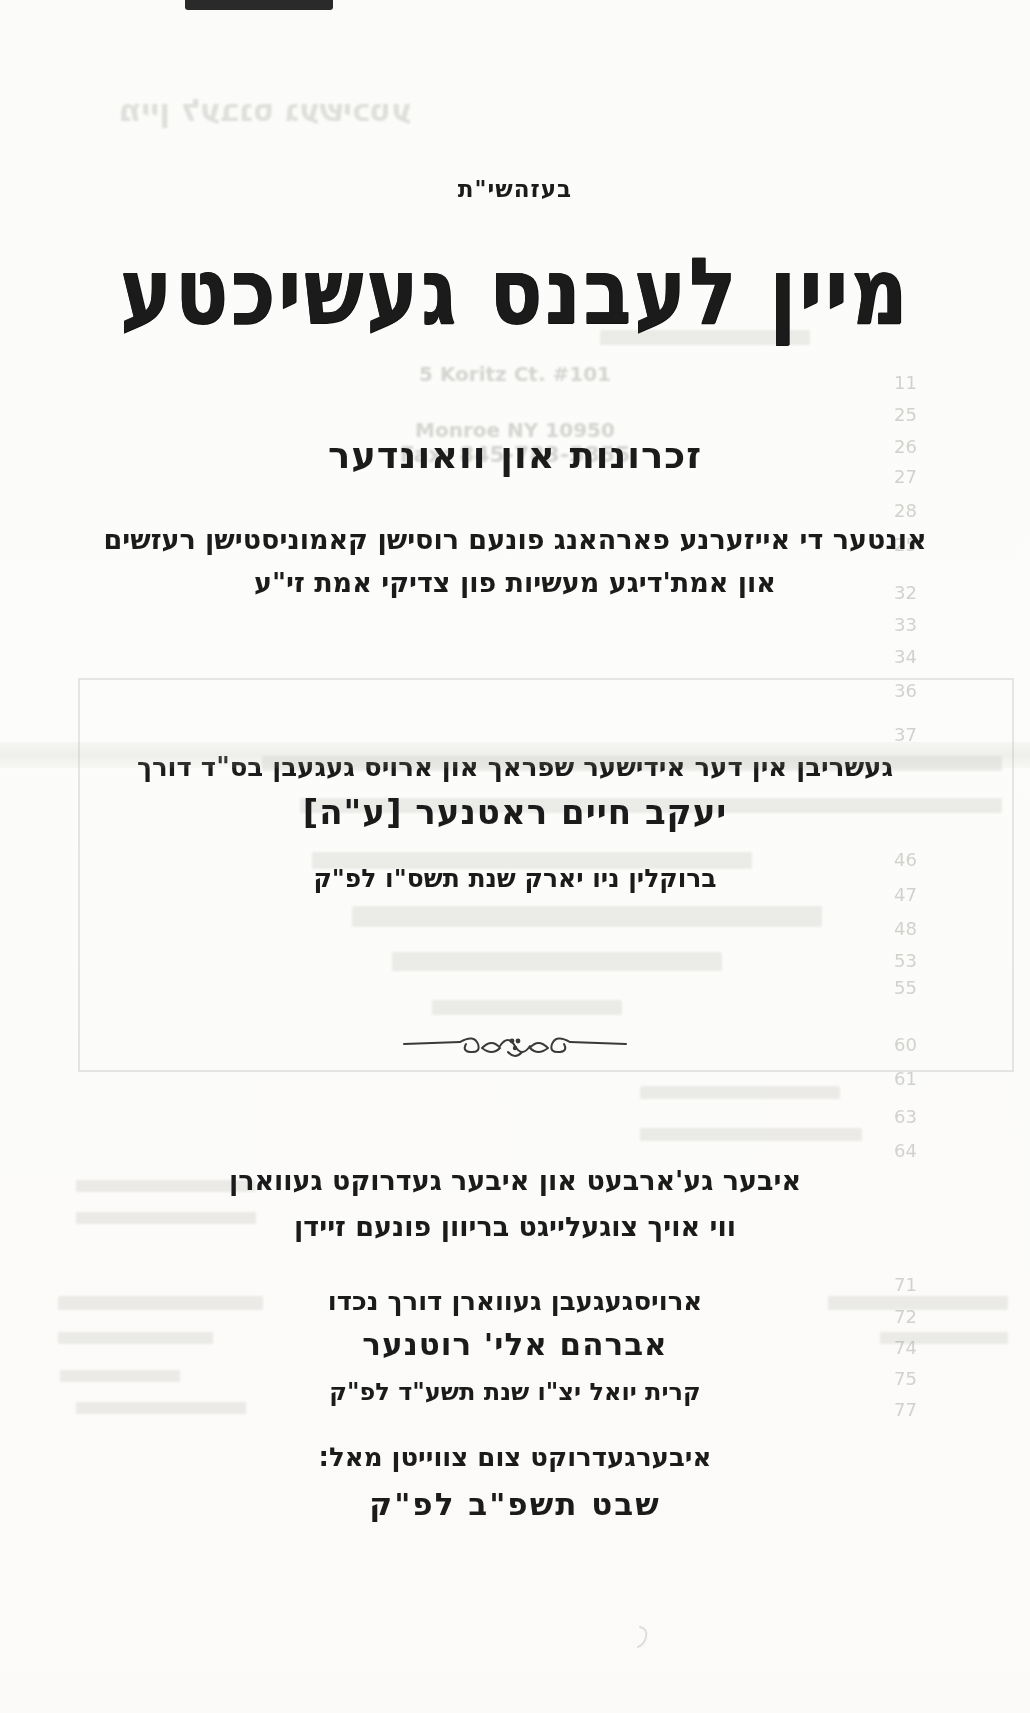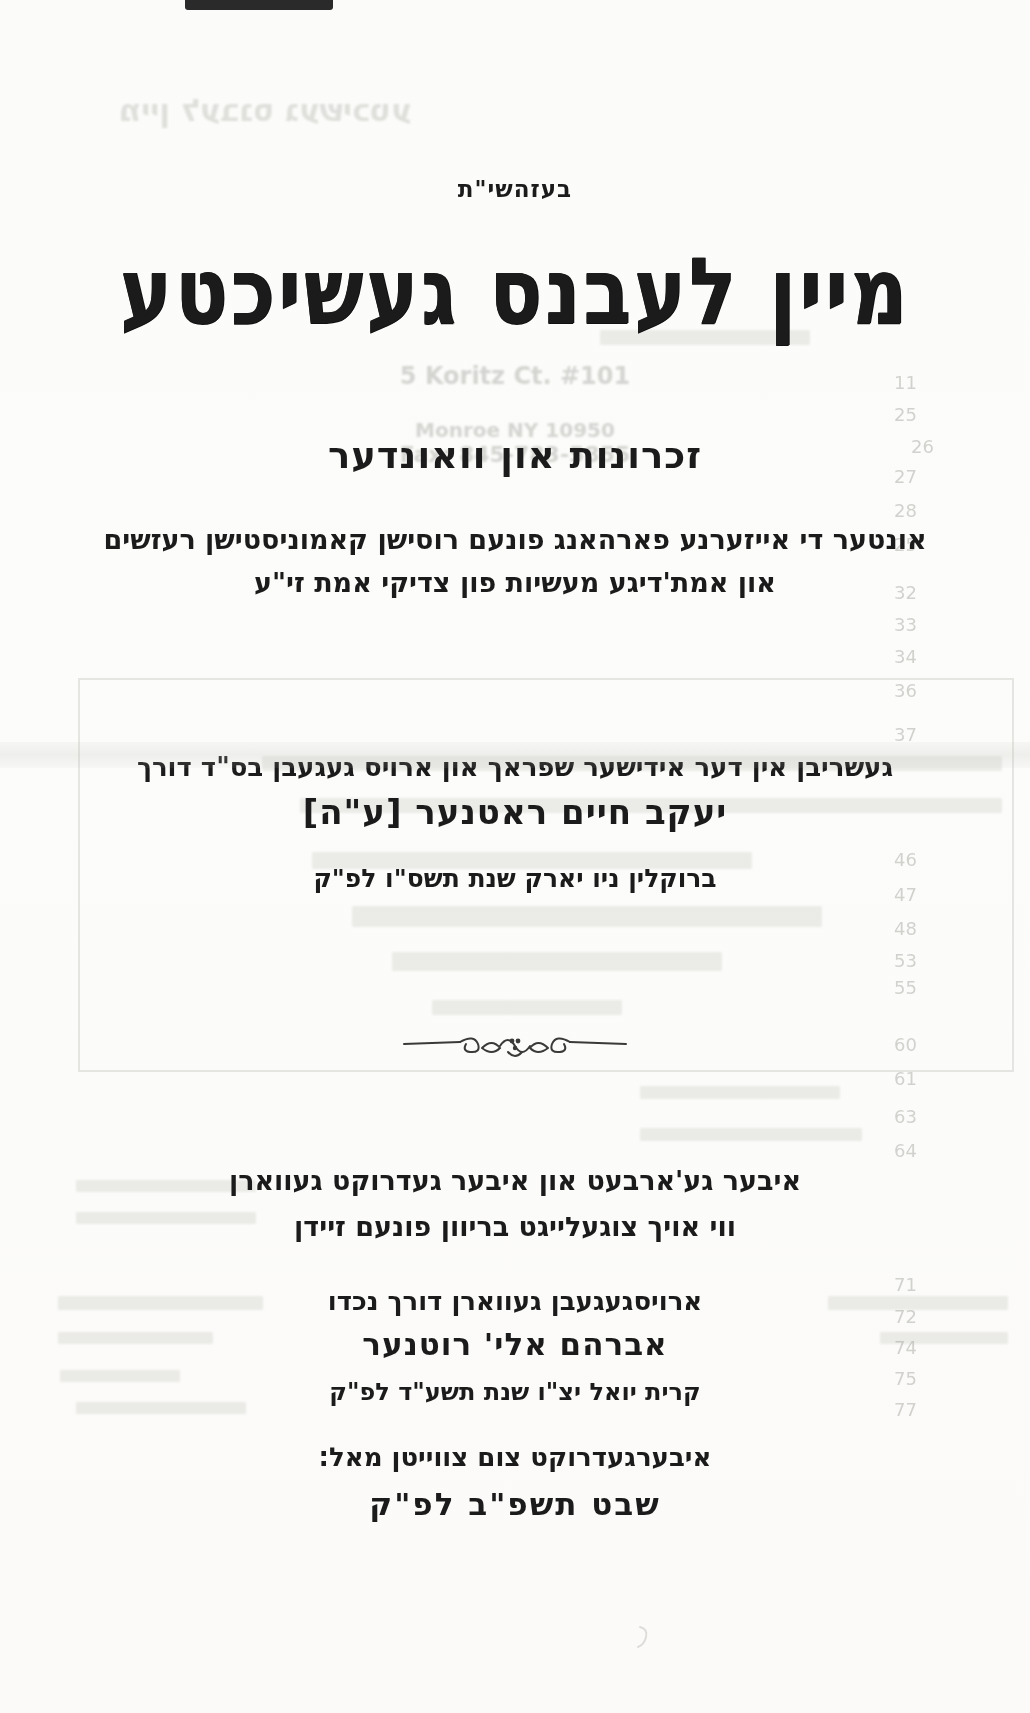--- a/index.html
+++ b/index.html
@@ -44,21 +44,21 @@
   .pub-place{top:1378px;font-size:24px;font-weight:bold;}
   .reprint-label{top:1442px;font-size:26px;font-weight:bold;}
   .reprint-date{top:1486px;font-size:31px;font-weight:bold;letter-spacing:2px;}
   .ghost-head{
     position:absolute;top:92px;left:70px;width:390px;
     font-size:31px;font-weight:bold;text-align:center;direction:rtl;
     color:rgba(170,170,164,0.35);transform:scaleX(-1);filter:blur(1px);white-space:nowrap;
   }
   .ghost-addr{position:absolute;left:0;width:100%;text-align:center;direction:ltr;
     font-weight:bold;color:rgba(165,165,160,0.45);filter:blur(0.8px);white-space:nowrap;}
-  .ghost-addr1{top:362px;font-size:24px;}
+  .ghost-addr1{top:362px;font-size:20px;}
   .ghost-addr2{top:418px;font-size:20px;}
   .ghost-addr3{top:442px;font-size:22px;}
   .ghost-box{
     position:absolute;left:78px;top:678px;width:932px;height:390px;
     border:2px solid rgba(175,175,170,0.30);
   }
   .ghost-bar{position:absolute;background:rgba(168,168,162,0.20);border-radius:2px;filter:blur(1.2px);}
   .ghost-num{position:absolute;right:96px;width:40px;text-align:left;
     font-size:18px;color:rgba(158,158,152,0.45);filter:blur(0.4px);direction:ltr;}
   .footer-mark{position:absolute;left:636px;top:1624px;opacity:0.30;}
@@ -92,21 +92,21 @@
   <div class="ghost-bar" style="left:58px;top:1296px;width:205px;height:14px"></div>
   <div class="ghost-bar" style="left:828px;top:1296px;width:180px;height:14px"></div>
   <div class="ghost-bar" style="left:58px;top:1332px;width:155px;height:12px"></div>
   <div class="ghost-bar" style="left:880px;top:1332px;width:128px;height:12px"></div>
   <div class="ghost-bar" style="left:60px;top:1370px;width:120px;height:12px"></div>
   <div class="ghost-bar" style="left:76px;top:1402px;width:170px;height:12px"></div>
 
   <div id="ghost-numbers">
       <span class="ghost-num" style="top: 372px;">11</span>
       <span class="ghost-num" style="top: 404px;">25</span>
-      <span class="ghost-num" style="top: 436px; text-align: right;">26</span>
+      <span class="ghost-num" style="top: 436px;">26</span>
       <span class="ghost-num" style="top: 466px;">27</span>
       <span class="ghost-num" style="top: 500px;">28</span>
       <span class="ghost-num" style="top: 534px;">25</span>
       <span class="ghost-num" style="top: 582px;">32</span>
       <span class="ghost-num" style="top: 614px;">33</span>
       <span class="ghost-num" style="top: 646px;">34</span>
       <span class="ghost-num" style="top: 680px;">36</span>
       <span class="ghost-num" style="top: 724px;">37</span>
       <span class="ghost-num" style="top: 849px;">46</span>
       <span class="ghost-num" style="top: 884px;">47</span>

